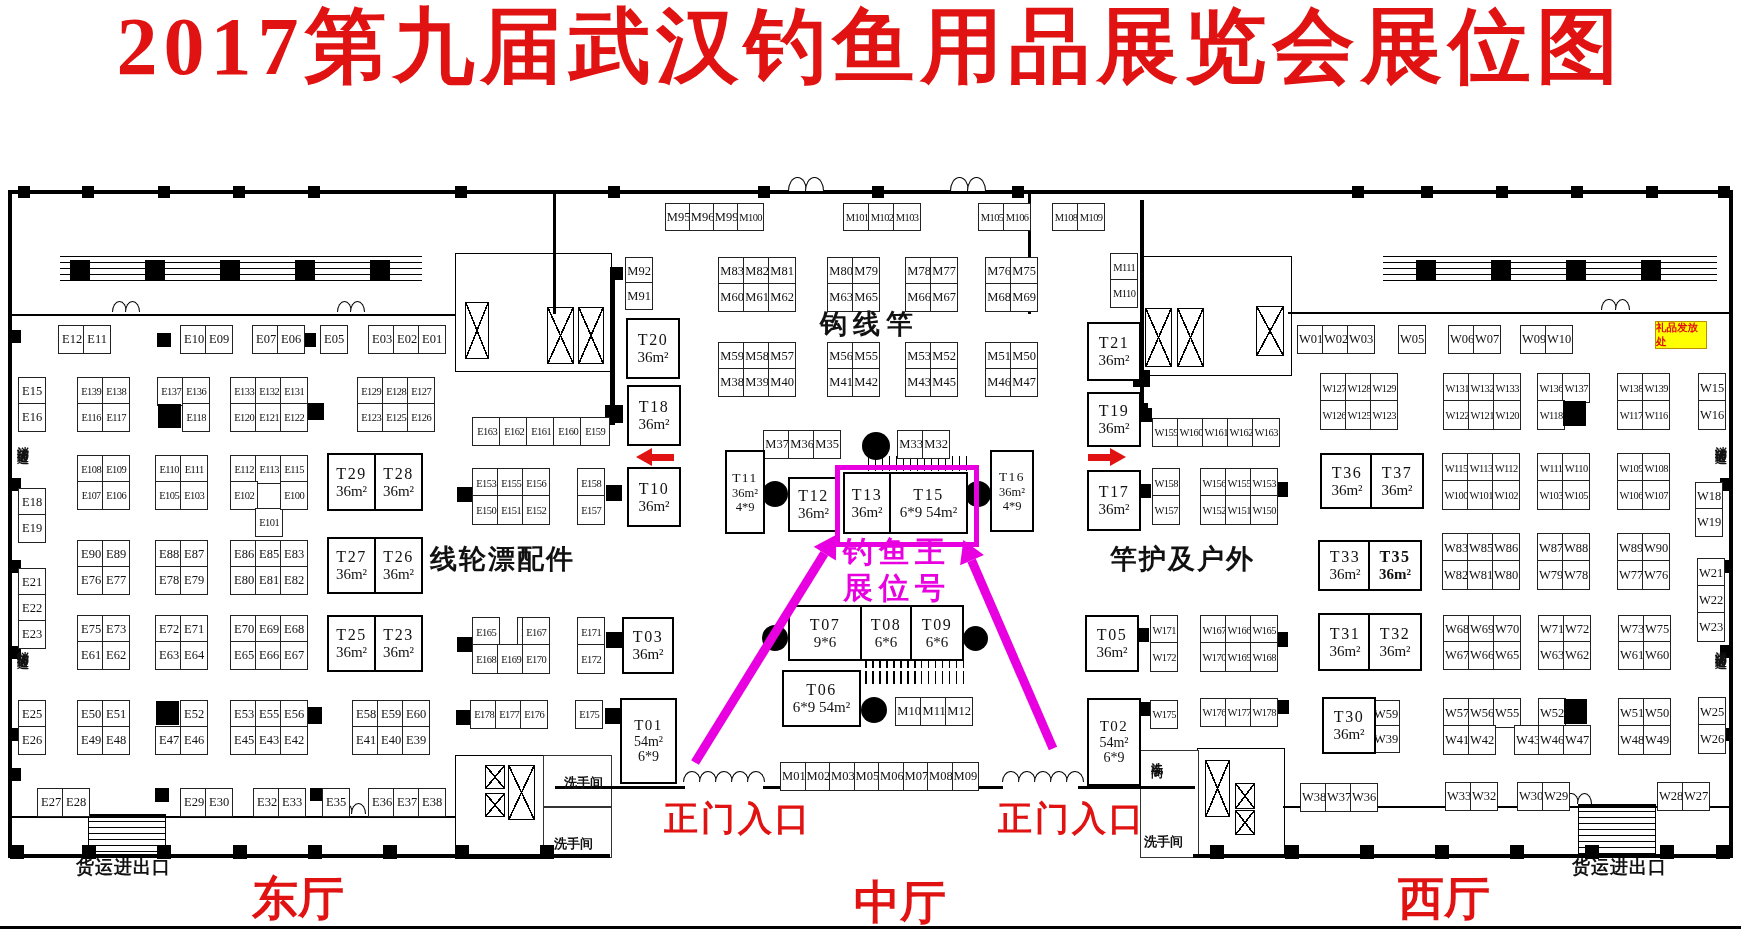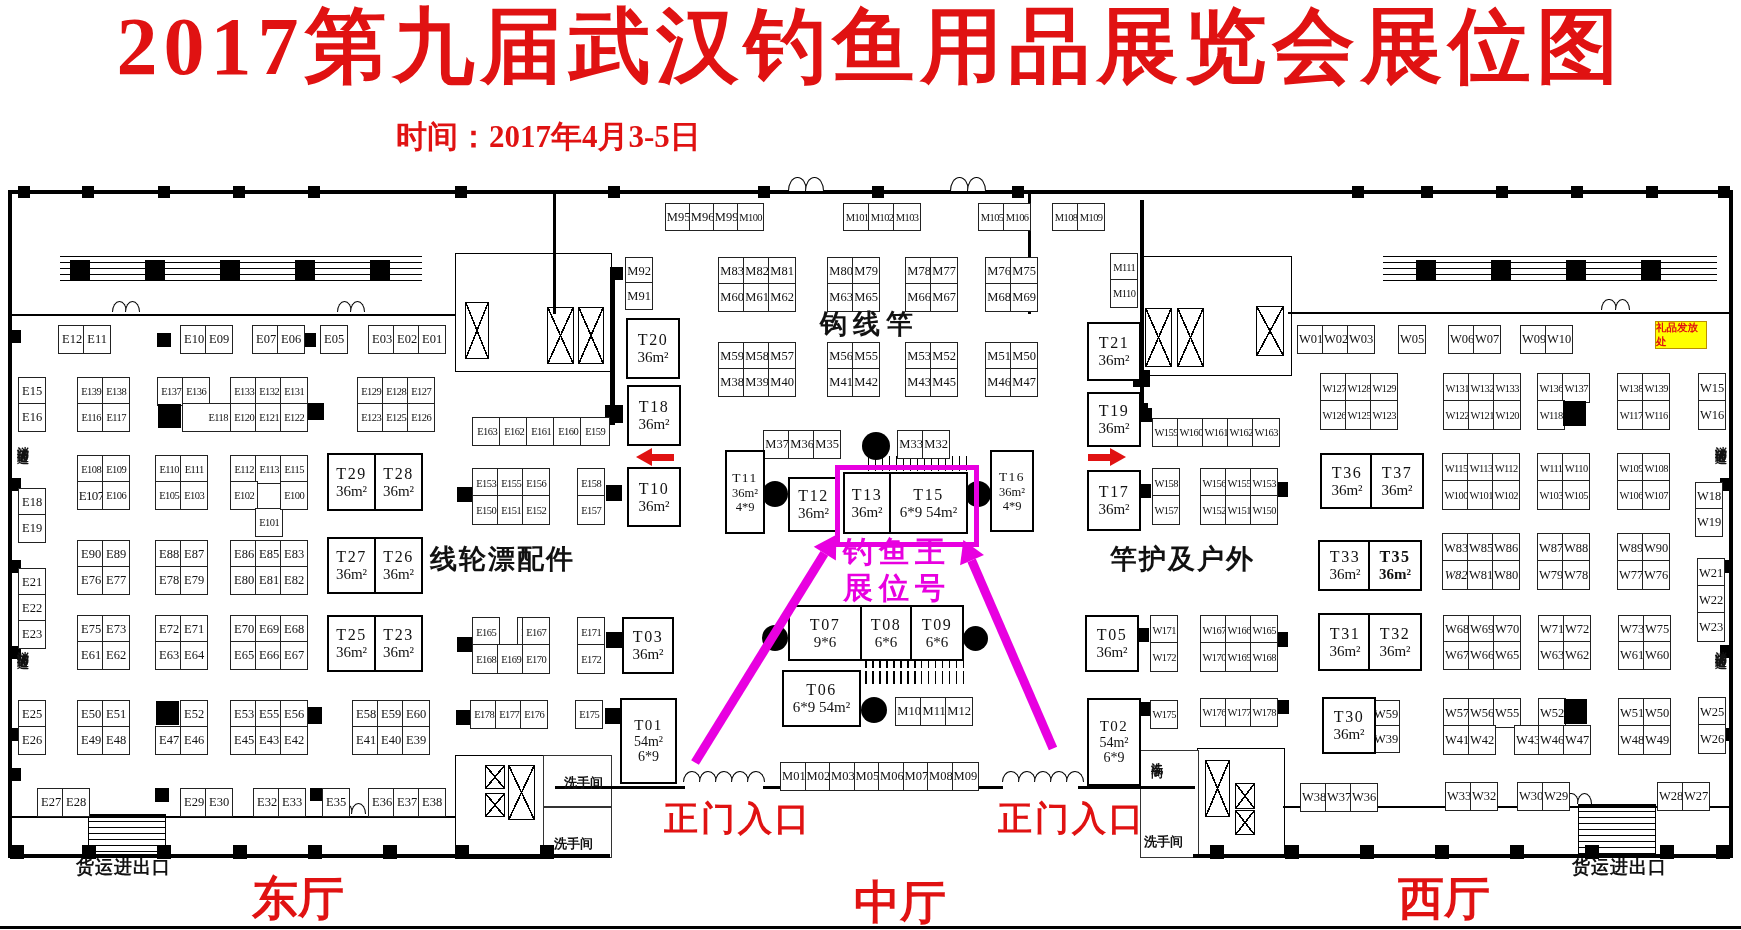--- a/index.html
+++ b/index.html
@@ -33,21 +33,20 @@
   #gift{position:absolute;background:#ffff00;border:1.2px solid #b99000;color:#e01212;
         font-weight:bold;font-size:10.5px;display:flex;align-items:center;justify-content:center;}
   #hl-box{position:absolute;border:5px solid #e800e0;background:transparent;}
   .hl-text{position:absolute;color:#e800e0;font-weight:bold;font-size:30px;letter-spacing:6px;white-space:nowrap;}
 </style>
 </head>
 <body>
 
 <div id="root">
   <div id="title">2017第九届武汉钓鱼用品展览会展位图</div>
-  <div id="sub-time" class="sub">时间：2017年4月3-5日</div>
 
   <div id="plan">
       <div class="stripeH" style="left: 60px; top: 256px; width: 362px; height: 30px;"></div>
       <div class="stripeH" style="left: 1383px; top: 256px; width: 334px; height: 30px;"></div>
       <div class="stripeV" style="left: 868px; top: 456px; width: 100px; height: 15px;"></div>
       <div class="stripeV" style="left: 865px; top: 655px; width: 100px; height: 13px;"></div>
       <div class="stripeV" style="left: 865px; top: 671px; width: 100px; height: 13px;"></div>
       <div class="stripeH" style="left: 88px; top: 814px; width: 76px; height: 42px; border: 1.3px solid rgb(0, 0, 0);"></div>
       <div class="stripeH" style="left: 1578px; top: 804px; width: 76px; height: 52px; border: 1.3px solid rgb(0, 0, 0);"></div>
       <div class="stripeV" style="left: 468px; top: 256px; width: 25px; height: 32px;"></div>
@@ -208,38 +207,38 @@
       <div class="cell" style="left: 418px; top: 325px; width: 26.3px; height: 27.3px; font-size: 12.5px;">E01</div>
       <div class="cell" style="left: 18px; top: 377px; width: 26.3px; height: 27.3px; font-size: 12.5px;">E15</div>
       <div class="cell" style="left: 18px; top: 403px; width: 26.3px; height: 27.3px; font-size: 12.5px;">E16</div>
       <div class="cell" style="left: 77px; top: 377px; width: 26.3px; height: 27.3px; font-size: 10.5px; letter-spacing: -0.6px;">E139</div>
       <div class="cell" style="left: 102px; top: 377px; width: 26.3px; height: 27.3px; font-size: 10.5px; letter-spacing: -0.6px;">E138</div>
       <div class="cell" style="left: 77px; top: 403px; width: 26.3px; height: 27.3px; font-size: 10.5px; letter-spacing: -0.6px;">E116</div>
       <div class="cell" style="left: 102px; top: 403px; width: 26.3px; height: 27.3px; font-size: 10.5px; letter-spacing: -0.6px;">E117</div>
       <div class="cell" style="left: 157px; top: 377px; width: 26.3px; height: 27.3px; font-size: 10.5px; letter-spacing: -0.6px;">E137</div>
       <div class="cell" style="left: 182px; top: 377px; width: 26.3px; height: 27.3px; font-size: 10.5px; letter-spacing: -0.6px;">E136</div>
       <div class="cellfill" style="left: 158px; top: 404px; width: 23px; height: 24px;"></div>
-      <div class="cell" style="left: 182px; top: 403px; width: 26.3px; height: 27.3px; font-size: 10.5px; letter-spacing: -0.6px; padding-left: 22px;">E118</div>
+      <div class="cell" style="left: 182px; top: 403px; width: 26.3px; height: 27.3px; font-size: 10.5px; letter-spacing: -0.6px;">E118</div>
       <div class="cell" style="left: 230px; top: 377px; width: 26.3px; height: 27.3px; font-size: 10.5px; letter-spacing: -0.6px;">E133</div>
       <div class="cell" style="left: 255px; top: 377px; width: 26.3px; height: 27.3px; font-size: 10.5px; letter-spacing: -0.6px;">E132</div>
       <div class="cell" style="left: 280px; top: 377px; width: 26.3px; height: 27.3px; font-size: 10.5px; letter-spacing: -0.6px;">E131</div>
       <div class="cell" style="left: 230px; top: 403px; width: 26.3px; height: 27.3px; font-size: 10.5px; letter-spacing: -0.6px;">E120</div>
       <div class="cell" style="left: 255px; top: 403px; width: 26.3px; height: 27.3px; font-size: 10.5px; letter-spacing: -0.6px;">E121</div>
       <div class="cell" style="left: 280px; top: 403px; width: 26.3px; height: 27.3px; font-size: 10.5px; letter-spacing: -0.6px;">E122</div>
       <div class="cell" style="left: 357px; top: 377px; width: 26.3px; height: 27.3px; font-size: 10.5px; letter-spacing: -0.6px;">E129</div>
       <div class="cell" style="left: 382px; top: 377px; width: 26.3px; height: 27.3px; font-size: 10.5px; letter-spacing: -0.6px;">E128</div>
       <div class="cell" style="left: 407px; top: 377px; width: 26.3px; height: 27.3px; font-size: 10.5px; letter-spacing: -0.6px;">E127</div>
       <div class="cell" style="left: 357px; top: 403px; width: 26.3px; height: 27.3px; font-size: 10.5px; letter-spacing: -0.6px;">E123</div>
       <div class="cell" style="left: 382px; top: 403px; width: 26.3px; height: 27.3px; font-size: 10.5px; letter-spacing: -0.6px;">E125</div>
       <div class="cell" style="left: 407px; top: 403px; width: 26.3px; height: 27.3px; font-size: 10.5px; letter-spacing: -0.6px;">E126</div>
       <div class="cell" style="left: 18px; top: 488px; width: 26.3px; height: 27.3px; font-size: 12.5px;">E18</div>
       <div class="cell" style="left: 18px; top: 514px; width: 26.3px; height: 27.3px; font-size: 12.5px;">E19</div>
       <div class="cell" style="left: 77px; top: 455px; width: 26.3px; height: 27.3px; font-size: 10.5px; letter-spacing: -0.6px;">E108</div>
       <div class="cell" style="left: 102px; top: 455px; width: 26.3px; height: 27.3px; font-size: 10.5px; letter-spacing: -0.6px;">E109</div>
-      <div class="cell" style="left: 77px; top: 481px; width: 26.3px; height: 27.3px; font-size: 13px; letter-spacing: -0.6px;">E107</div>
+      <div class="cell" style="left: 77px; top: 481px; width: 26.3px; height: 27.3px; font-size: 10px; letter-spacing: -0.6px;">E107</div>
       <div class="cell" style="left: 102px; top: 481px; width: 26.3px; height: 27.3px; font-size: 10.5px; letter-spacing: -0.6px;">E106</div>
       <div class="cell" style="left: 155px; top: 455px; width: 26.3px; height: 27.3px; font-size: 10.5px; letter-spacing: -0.6px;">E110</div>
       <div class="cell" style="left: 180px; top: 455px; width: 26.3px; height: 27.3px; font-size: 10.5px; letter-spacing: -0.6px;">E111</div>
       <div class="cell" style="left: 155px; top: 481px; width: 26.3px; height: 27.3px; font-size: 10.5px; letter-spacing: -0.6px;">E105</div>
       <div class="cell" style="left: 180px; top: 481px; width: 26.3px; height: 27.3px; font-size: 10.5px; letter-spacing: -0.6px;">E103</div>
       <div class="cell" style="left: 230px; top: 455px; width: 26.3px; height: 27.3px; font-size: 10.5px; letter-spacing: -0.6px;">E112</div>
       <div class="cell" style="left: 255px; top: 455px; width: 26.3px; height: 27.3px; font-size: 10.5px; letter-spacing: -0.6px;">E113</div>
       <div class="cell" style="left: 280px; top: 455px; width: 26.3px; height: 27.3px; font-size: 10.5px; letter-spacing: -0.6px;">E115</div>
       <div class="cell" style="left: 230px; top: 481px; width: 26.3px; height: 27.3px; font-size: 10.5px; letter-spacing: -0.6px;">E102</div>
       <div class="cell" style="left: 255px; top: 508px; width: 26.3px; height: 27.3px; font-size: 10.5px; letter-spacing: -0.6px;">E101</div>
@@ -454,21 +453,21 @@
       <div class="cell" style="left: 1562px; top: 480px; width: 26.3px; height: 28.3px; font-size: 10.5px; letter-spacing: -0.6px;">W105</div>
       <div class="cell" style="left: 1617px; top: 453px; width: 26.3px; height: 28.3px; font-size: 10.5px; letter-spacing: -0.6px;">W109</div>
       <div class="cell" style="left: 1642px; top: 453px; width: 26.3px; height: 28.3px; font-size: 10.5px; letter-spacing: -0.6px;">W108</div>
       <div class="cell" style="left: 1617px; top: 480px; width: 26.3px; height: 28.3px; font-size: 10.5px; letter-spacing: -0.6px;">W106</div>
       <div class="cell" style="left: 1642px; top: 480px; width: 26.3px; height: 28.3px; font-size: 10.5px; letter-spacing: -0.6px;">W107</div>
       <div class="cell" style="left: 1695px; top: 482px; width: 26.3px; height: 27.3px; font-size: 12.5px;">W18</div>
       <div class="cell" style="left: 1695px; top: 508px; width: 26.3px; height: 27.3px; font-size: 12.5px;">W19</div>
       <div class="cell" style="left: 1442px; top: 533px; width: 26.3px; height: 28.3px; font-size: 12.5px;">W83</div>
       <div class="cell" style="left: 1467px; top: 533px; width: 26.3px; height: 28.3px; font-size: 12.5px;">W85</div>
       <div class="cell" style="left: 1492px; top: 533px; width: 26.3px; height: 28.3px; font-size: 12.5px;">W86</div>
-      <div class="cell" style="left: 1442px; top: 560px; width: 26.3px; height: 28.3px; font-size: 12.5px; font-style: italic;">W82</div>
+      <div class="cell" style="left: 1442px; top: 560px; width: 26.3px; height: 28.3px; font-size: 12.5px;">W82</div>
       <div class="cell" style="left: 1467px; top: 560px; width: 26.3px; height: 28.3px; font-size: 12.5px;">W81</div>
       <div class="cell" style="left: 1492px; top: 560px; width: 26.3px; height: 28.3px; font-size: 12.5px;">W80</div>
       <div class="cell" style="left: 1537px; top: 533px; width: 26.3px; height: 28.3px; font-size: 12.5px;">W87</div>
       <div class="cell" style="left: 1562px; top: 533px; width: 26.3px; height: 28.3px; font-size: 12.5px;">W88</div>
       <div class="cell" style="left: 1537px; top: 560px; width: 26.3px; height: 28.3px; font-size: 12.5px;">W79</div>
       <div class="cell" style="left: 1562px; top: 560px; width: 26.3px; height: 28.3px; font-size: 12.5px;">W78</div>
       <div class="cell" style="left: 1617px; top: 533px; width: 26.3px; height: 28.3px; font-size: 12.5px;">W89</div>
       <div class="cell" style="left: 1642px; top: 533px; width: 26.3px; height: 28.3px; font-size: 12.5px;">W90</div>
       <div class="cell" style="left: 1617px; top: 560px; width: 26.3px; height: 28.3px; font-size: 12.5px;">W77</div>
       <div class="cell" style="left: 1642px; top: 560px; width: 26.3px; height: 28.3px; font-size: 12.5px;">W76</div>

